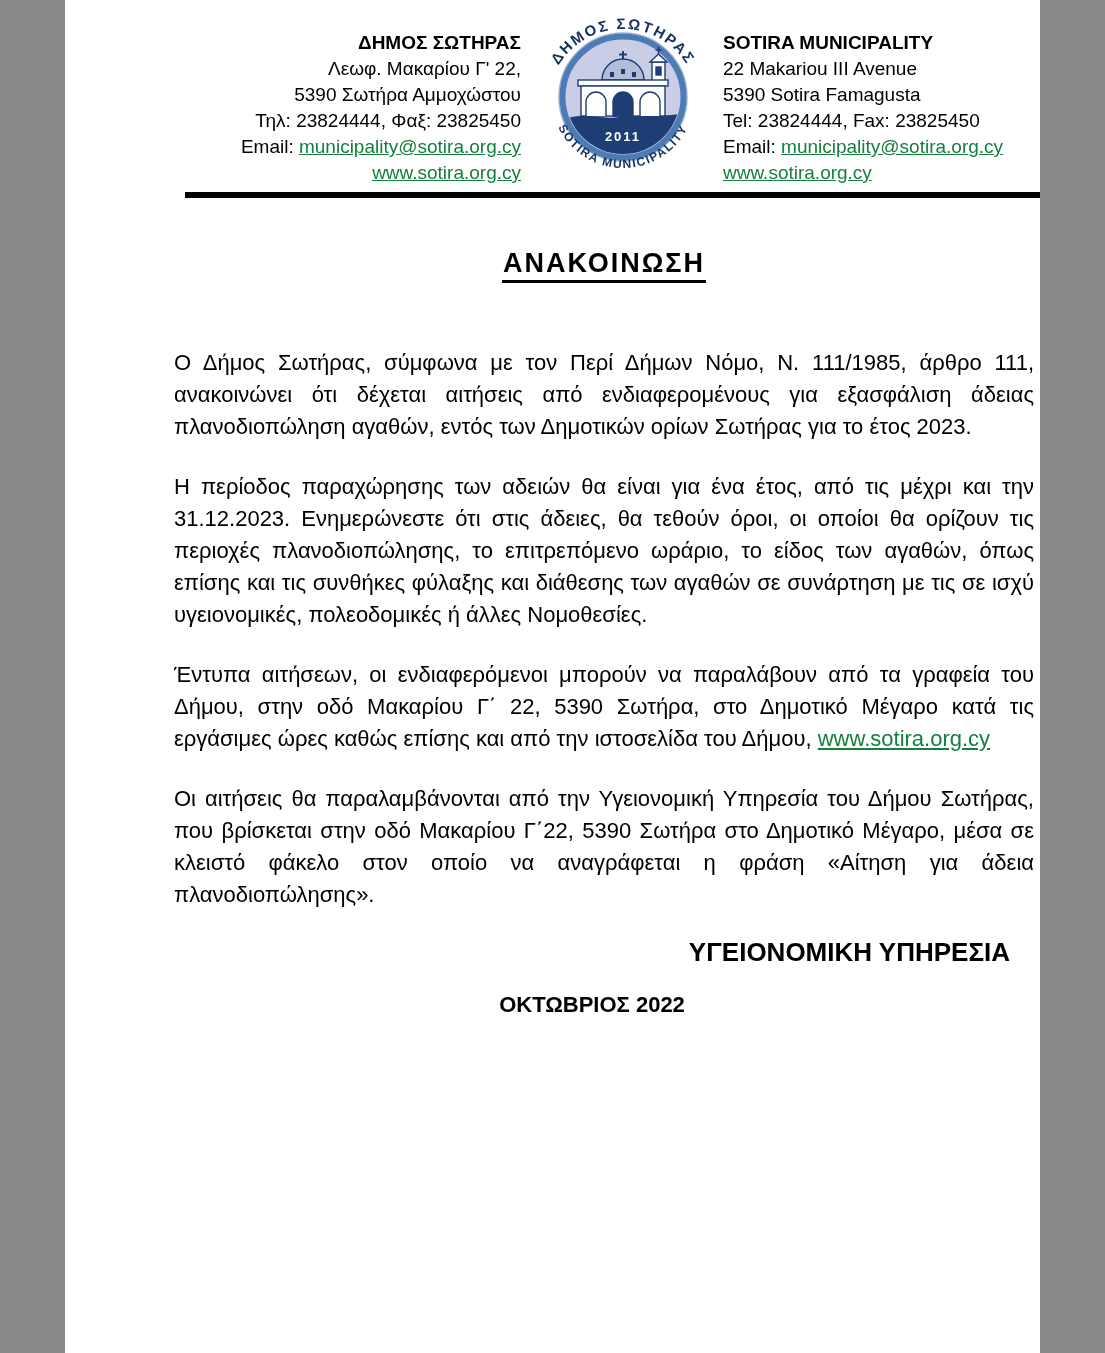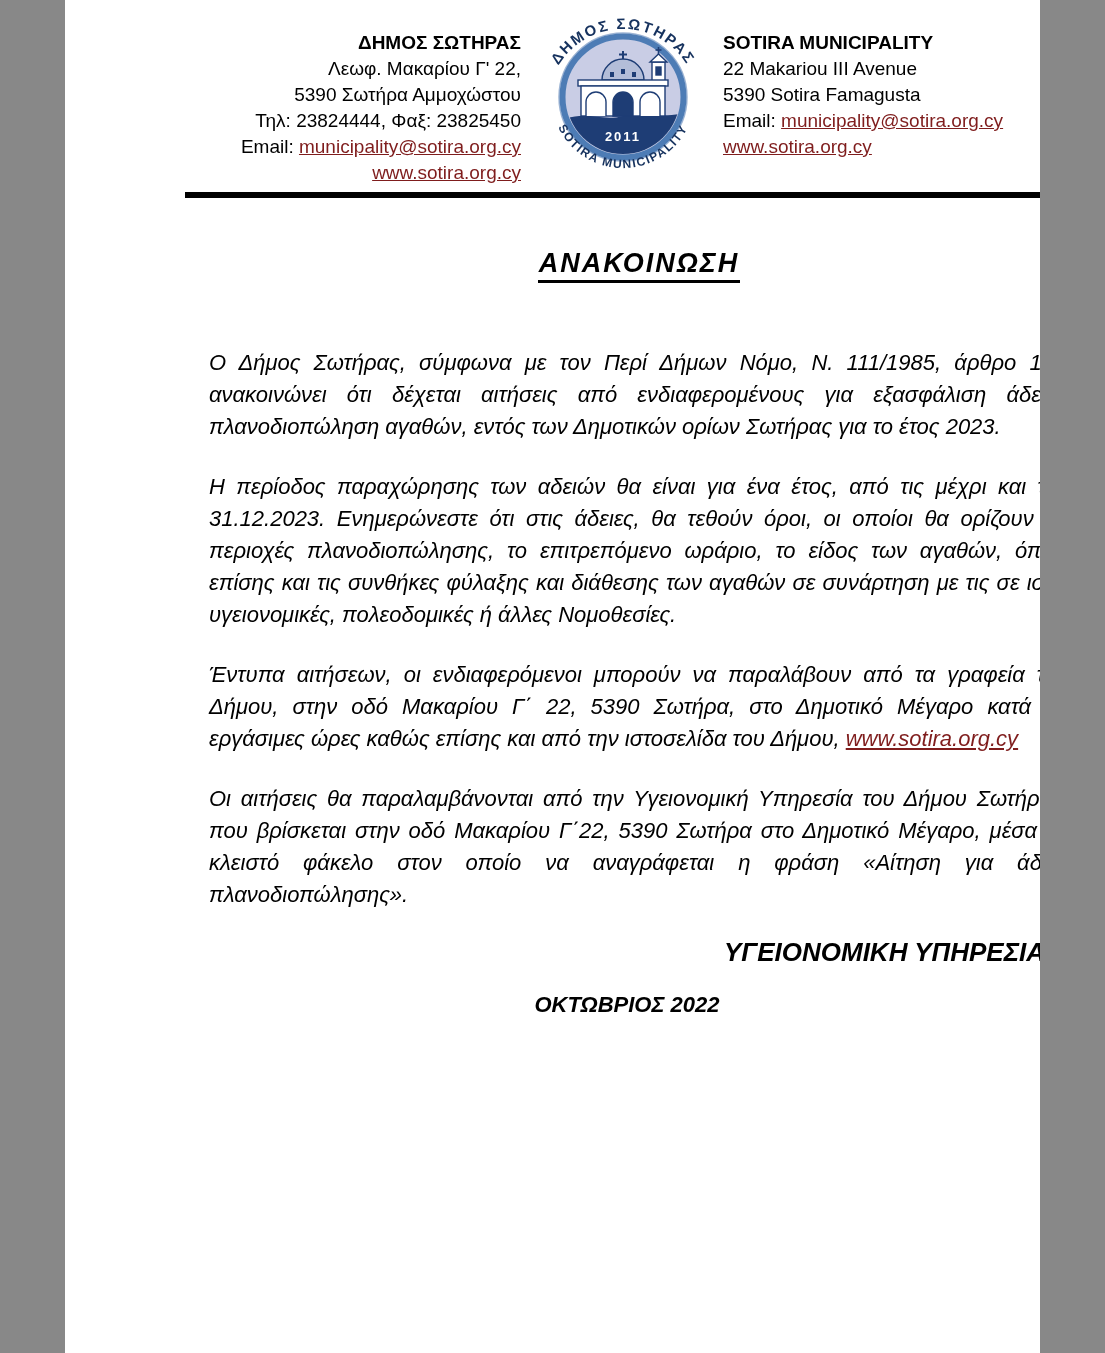--- a/index.html
+++ b/index.html
@@ -29,21 +29,21 @@
     position: absolute;
     top: 30px;
     left: 658px;
     width: 330px;
     text-align: left;
     font-size: 19px;
     line-height: 26px;
   }
   .org-name { font-weight: bold; }
   .link {
-    color: #7f1d1d;
+    color: #15803d;
     text-decoration: underline;
     cursor: pointer;
   }
   .logo-wrap {
     position: absolute;
     top: 18px;
     left: 473px;
     width: 170px;
     height: 158px;
   }
@@ -54,23 +54,22 @@
     left: 120px;
     width: 857px;
     height: 6px;
     background: #000000;
   }
 
   
   .content {
     position: absolute;
     top: 248px;
-    left: 144px;
+    left: 109px;
     width: 860px;
-    font-style: italic;
   }
   .doc-title {
     text-align: center;
     margin-bottom: 64px;
   }
   .doc-title span {
     display: inline-block;
     font-size: 27px;
     font-weight: bold;
     letter-spacing: 2px;
@@ -161,20 +160,21 @@
       <text font-family="Liberation Sans, sans-serif" font-size="12" font-weight="bold" letter-spacing="1.5" fill="#16325e">
         <textPath href="#bottomArc" startOffset="50%" text-anchor="middle">SOTIRA MUNICIPALITY</textPath>
       </text>
     </svg>
   </div>
 
   <div class="hdr-right">
     <div class="org-name">SOTIRA MUNICIPALITY</div>
     <div>22 Makariou III Avenue</div>
     <div>5390 Sotira Famagusta</div>
+    <div>Tel: 23824444, Fax: 23825450</div>
     <div><span>Email: </span><a class="link">municipality@sotira.org.cy</a></div>
     <div><a class="link">www.sotira.org.cy</a></div>
   </div>
 
   <div class="rule"></div>
 
   <div class="content">
     <div class="doc-title">
       <span>ΑΝΑΚΟΙΝΩΣΗ</span>
     </div>

